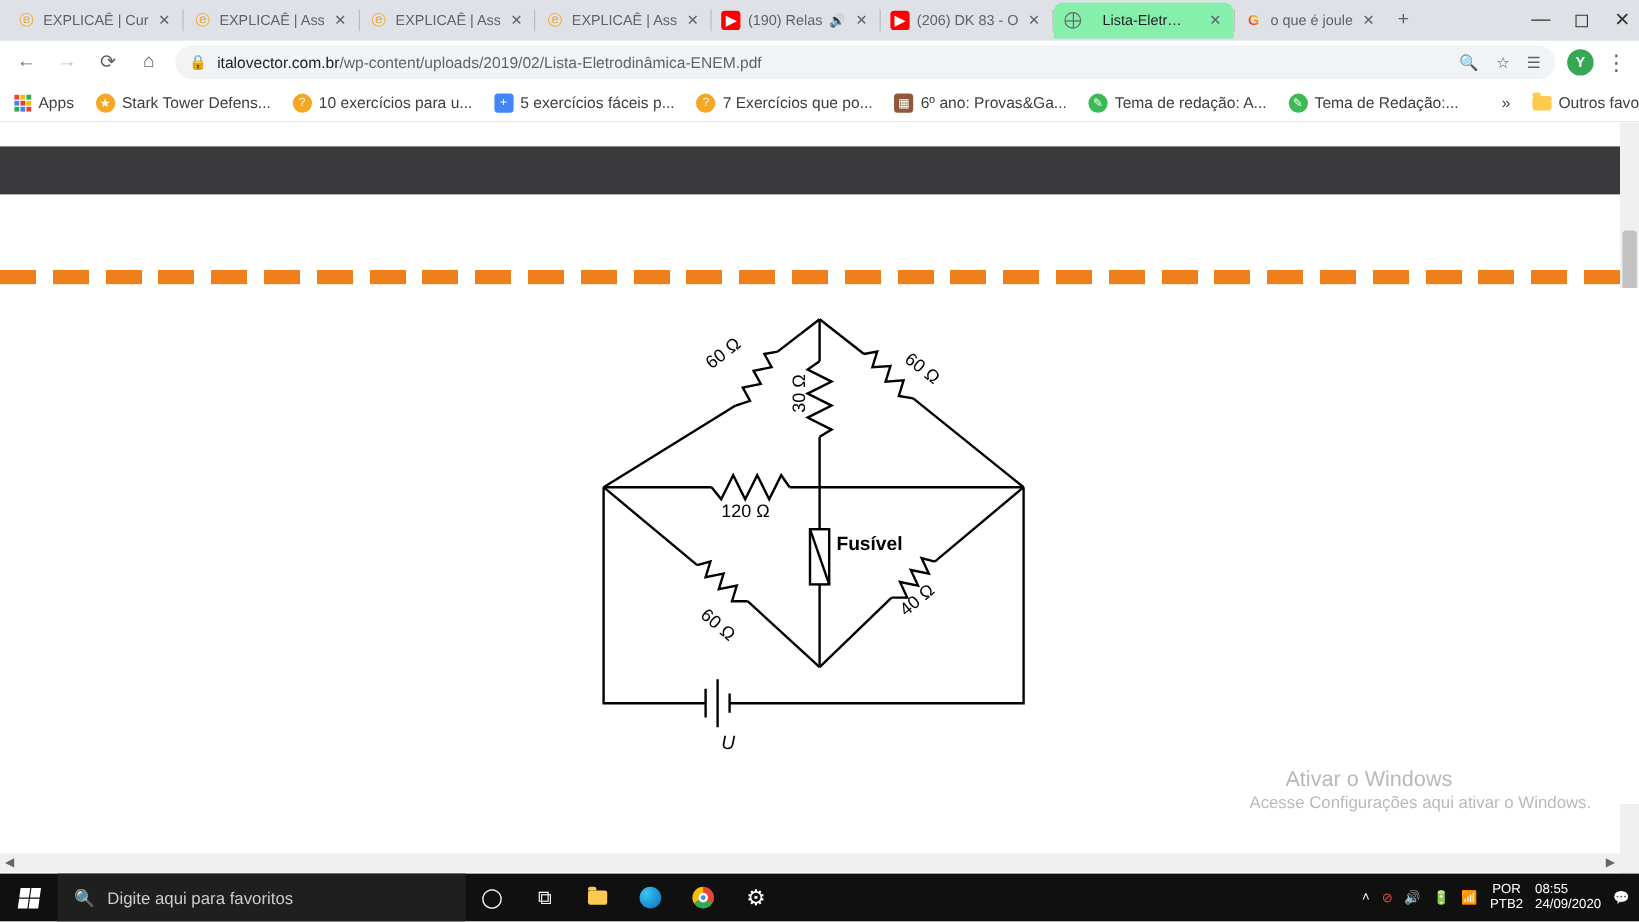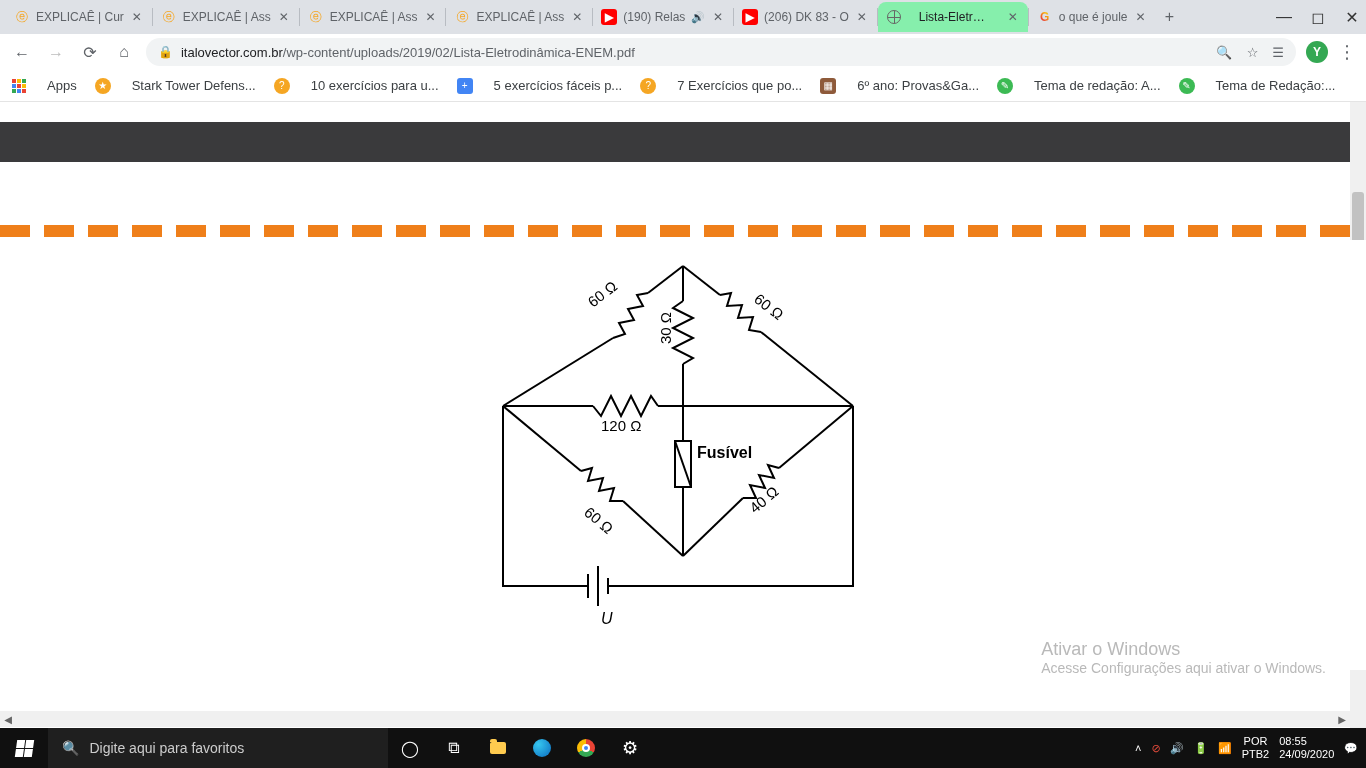--- a/index.html
+++ b/index.html
@@ -47,42 +47,42 @@
   .omni-right { margin-left: auto; display: flex; align-items: center; gap: 14px; color: #5f6368; }
   .avatar { width: 22px; height: 22px; border-radius: 50%; background: #34a853; color: #fff; display: flex; align-items: center; justify-content: center; font-size: 12px; font-weight: bold; }
   .menu-dot { font-size: 18px; color: #5f6368; cursor: pointer; }
 
   
   .bookmarks {
     display: flex; align-items: center; gap: 18px;
     height: 32px; padding: 0 12px; background: #fff;
     border-bottom: 1px solid #e4e4e4; font-size: 13px; color: #3c4043;
   }
-  .bmk { display: flex; align-items: center; gap: 21px; cursor: pointer; white-space: nowrap; }
+  .bmk { display: flex; align-items: center; gap: 6px; cursor: pointer; white-space: nowrap; }
   .favdot { width: 16px; height: 16px; border-radius: 50%; display: flex; align-items: center; justify-content: center; font-size: 10px; color: #fff; }
   .bookmarks .spacer { flex: 1; }
   .folder { width: 16px; height: 12px; background: #ffcb4f; border-radius: 2px; position: relative; }
   .folder::before { content: ""; position: absolute; top: -3px; left: 0; width: 7px; height: 3px; background: #ffcb4f; border-radius: 2px 2px 0 0; }
 
   
   .viewport { position: relative; height: calc(100% - 34px - 36px - 32px - 40px); overflow: hidden; background: #fff; }
   .pdf-toolbar { height: 40px; background: #3a3a3c; margin-top: 20px; }
   .dashed-bar {
     height: 18px; margin-top: 60px;
     background: repeating-linear-gradient(90deg, #ef7f1a 0 30px, #fff 30px 44px);
     border-top: 3px solid #fff; border-bottom: 3px solid #fff;
   }
   .pdf-page {
     position: relative; width: 100%; height: 430px; background: #fff;
     display: flex; justify-content: center;
   }
   .pdf-page svg { margin-top: 6px; }
 
   .watermark { position: absolute; right: 40px; bottom: 52px; color: #b9b9b9; font-size: 14px; text-align: left; }
-  .watermark .l1 { font-size: 18px; }
+  .watermark .l1 { font-size: 18px; margin-left: 30px; }
 
   .hscroll { position: absolute; left: 0; right: 16px; bottom: 41px; height: 16px; background: #f0f0f0; display: flex; align-items: center; }
   .hscroll .arr { width: 16px; height: 16px; display: flex; align-items: center; justify-content: center; color: #666; font-size: 10px; }
   .vscroll { position: absolute; right: 0; top: 0; bottom: 0; width: 16px; background: #f0f0f0; }
   .vthumb  { position: absolute; right: 2px; top: 90px; width: 12px; height: 120px; background: #c2c2c2; border-radius: 3px; }
 
   
   .taskbar {
     position: absolute; left: 0; right: 0; bottom: 0; height: 40px;
     background: #101010; display: flex; align-items: center; color: #fff;

